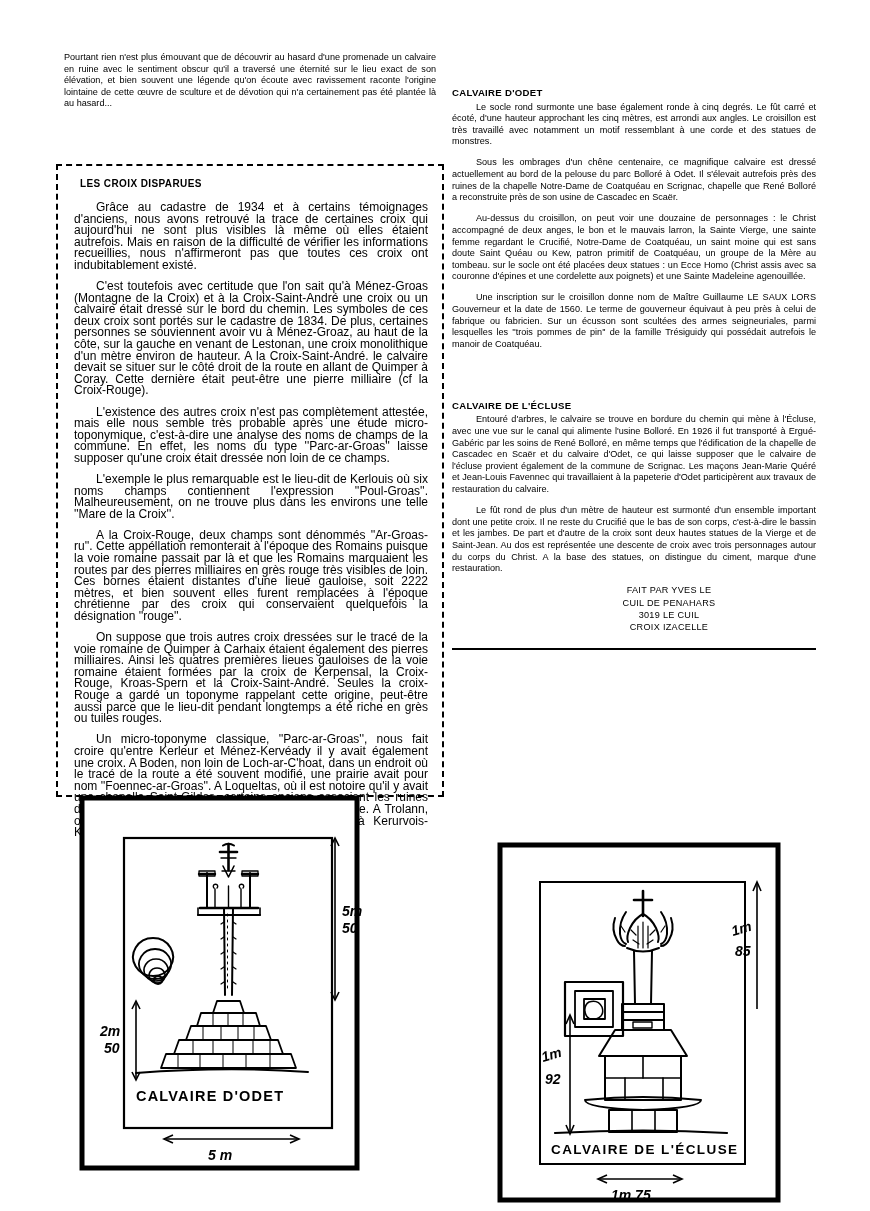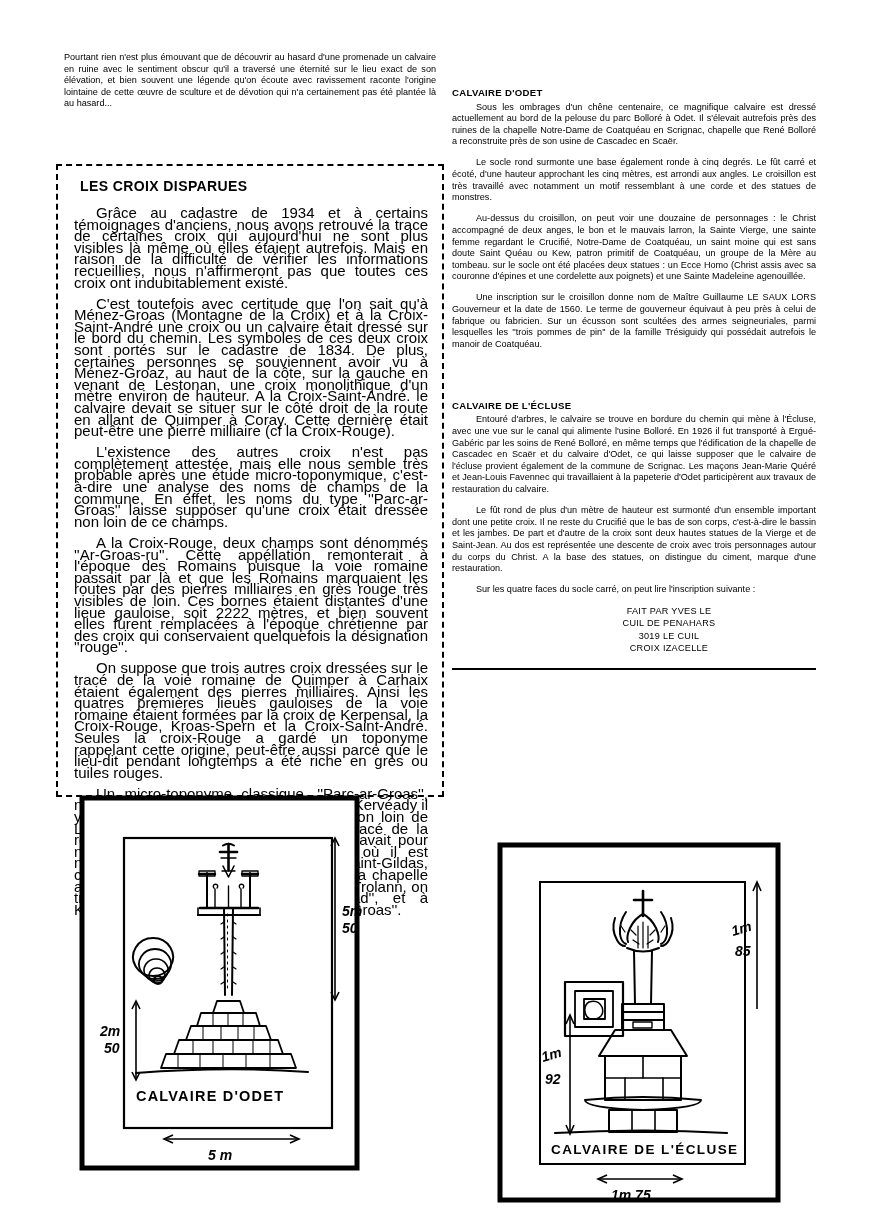--- a/index.html
+++ b/index.html
@@ -44,29 +44,29 @@
     top: 142px;
     width: 388px;
     height: 633px;
     border: 2px dashed #000;
     box-sizing: border-box;
   }
   .box-inner {
     padding: 10px 14px 6px 16px;
   }
   .box-title {
-    font-size: 14px;
+    font-size: 10px;
     font-weight: bold;
     letter-spacing: 0.4px;
     margin: 2px 0 13px 6px;
   }
   .box p {
     margin: 0 0 9.5px 0;
     text-indent: 22px;
-    font-size: 15px;
+    font-size: 12px;
     line-height: 11.6px;
     text-align: justify;
   }
 
   
   .section-title {
     font-size: 9.6px;
     font-weight: bold;
     letter-spacing: 0.3px;
     margin: 0 0 3px 0;
@@ -110,40 +110,40 @@
   <div class="col col-left">
     <p class="lead-para">Pourtant rien n'est plus émouvant que de découvrir au hasard d'une promenade un calvaire en ruine avec le sentiment obscur qu'il a traversé une éternité sur le lieu exact de son élévation, et bien souvent une légende qu'on écoute avec ravissement raconte l'origine lointaine de cette œuvre de sculture et de dévotion qui n'a certainement pas été plantée là au hasard...</p>
   </div>
 
   <div class="box">
     <div class="box-inner">
       <div class="box-title">LES CROIX DISPARUES</div>
       <p>Grâce au cadastre de 1934 et à certains témoignages d'anciens, nous avons retrouvé la trace de certaines croix qui aujourd'hui ne sont plus visibles là même où elles étaient autrefois. Mais en raison de la difficulté de vérifier les informations recueillies, nous n'affirmeront pas que toutes ces croix ont indubitablement existé.</p>
       <p>C'est toutefois avec certitude que l'on sait qu'à Ménez-Groas (Montagne de la Croix) et à la Croix-Saint-André une croix ou un calvaire était dressé sur le bord du chemin. Les symboles de ces deux croix sont portés sur le cadastre de 1834. De plus, certaines personnes se souviennent avoir vu à Ménez-Groaz, au haut de la côte, sur la gauche en venant de Lestonan, une croix monolithique d'un mètre environ de hauteur. A la Croix-Saint-André. le calvaire devait se situer sur le côté droit de la route en allant de Quimper à Coray. Cette dernière était peut-être une pierre milliaire (cf la Croix-Rouge).</p>
       <p>L'existence des autres croix n'est pas complètement attestée, mais elle nous semble très probable après une étude micro-toponymique, c'est-à-dire une analyse des noms de champs de la commune. En effet, les noms du type ''Parc-ar-Groas'' laisse supposer qu'une croix était dressée non loin de ce champs.</p>
+      <p>L'exemple le plus remarquable est le lieu-dit de Kerlouis où six noms champs contiennent l'expression ''Poul-Groas''. Malheureusement, on ne trouve plus dans les environs une telle ''Mare de la Croix''.</p>
       <p>A la Croix-Rouge, deux champs sont dénommés ''Ar-Groas-ru''. Cette appéllation remonterait à l'époque des Romains puisque la voie romaine passait par là et que les Romains marquaient les routes par des pierres milliaires en grès rouge très visibles de loin. Ces bornes étaient distantes d'une lieue gauloise, soit 2222 mètres, et bien souvent elles furent remplacées à l'époque chrétienne par des croix qui conservaient quelquefois la désignation ''rouge''.</p>
       <p>On suppose que trois autres croix dressées sur le tracé de la voie romaine de Quimper à Carhaix étaient également des pierres milliaires. Ainsi les quatres premières lieues gauloises de la voie romaine étaient formées par la croix de Kerpensal, la Croix-Rouge, Kroas-Spern et la Croix-Saint-André. Seules la croix-Rouge a gardé un toponyme rappelant cette origine, peut-être aussi parce que le lieu-dit pendant longtemps a été riche en grès ou tuiles rouges.</p>
       <p>Un micro-toponyme classique, ''Parc-ar-Groas'', nous fait croire qu'entre Kerleur et Ménez-Kervéady il y avait également une croix. A Boden, non loin de Loch-ar-C'hoat, dans un endroit où le tracé de la route a été souvent modifié, une prairie avait pour nom ''Foennec-ar-Groas''. A Loqueltas, où il est notoire qu'il y avait une chapelle Saint-Gildas, certains anciens associent les ruines de la chapelle avec un if centenaire et un joli calvaire. A Trolann, on trouve un champ ''Gwarm-ar-Groas-had'', et à Kerurvois-Kerdévot de nouveau un ''Poul-Groas''.</p>
     </div>
   </div>
 
   <div class="col col-right">
 
     <div class="section-title">CALVAIRE D'ODET</div>
+    <p class="body">Le socle rond surmonte une base également ronde à cinq degrés. Le fût carré et écoté, d'une hauteur approchant les cinq mètres, est arrondi aux angles. Le croisillon est très travaillé avec notamment un motif ressemblant à une corde et des statues de monstres.</p>
     <p class="body">Sous les ombrages d'un chêne centenaire, ce magnifique calvaire est dressé actuellement au bord de la pelouse du parc Bolloré à Odet. Il s'élevait autrefois près des ruines de la chapelle Notre-Dame de Coatquéau en Scrignac, chapelle que René Bolloré a reconstruite près de son usine de Cascadec en Scaër.</p>
-    <p class="body">Le socle rond surmonte une base également ronde à cinq degrés. Le fût carré et écoté, d'une hauteur approchant les cinq mètres, est arrondi aux angles. Le croisillon est très travaillé avec notamment un motif ressemblant à une corde et des statues de monstres.</p>
     <p class="body">Au-dessus du croisillon, on peut voir une douzaine de personnages : le Christ accompagné de deux anges, le bon et le mauvais larron, la Sainte Vierge, une sainte femme regardant le Crucifié, Notre-Dame de Coatquéau, un saint moine qui est sans doute Saint Quéau ou Kew, patron primitif de Coatquéau, un groupe de la Mère au tombeau. sur le socle ont été placées deux statues : un Ecce Homo (Christ assis avec sa couronne d'épines et une cordelette aux poignets) et une Sainte Madeleine agenouillée.</p>
     <p class="body">Une inscription sur le croisillon donne nom de Maître Guillaume LE SAUX LORS Gouverneur et la date de 1560. Le terme de gouverneur équivaut à peu près à celui de fabrique ou fabricien. Sur un écusson sont scultées des armes seigneuriales, parmi lesquelles les ''trois pommes de pin'' de la famille Trésiguidy qui possédait autrefois le manoir de Coatquéau.</p>
 
     <div class="spacer-lg"></div>
 
     <div class="section-title">CALVAIRE DE L'ÉCLUSE</div>
     <p class="body">Entouré d'arbres, le calvaire se trouve en bordure du chemin qui mène à l'Écluse, avec une vue sur le canal qui alimente l'usine Bolloré. En 1926 il fut transporté à Ergué-Gabéric par les soins de René Bolloré, en même temps que l'édification de la chapelle de Cascadec en Scaër et du calvaire d'Odet, ce qui laisse supposer que le calvaire de l'écluse provient également de la commune de Scrignac. Les maçons Jean-Marie Quéré et Jean-Louis Favennec qui travaillaient à la papeterie d'Odet participèrent aux travaux de restauration du calvaire.</p>
     <p class="body">Le fût rond de plus d'un mètre de hauteur est surmonté d'un ensemble important dont une petite croix. Il ne reste du Crucifié que le bas de son corps, c'est-à-dire le bassin et les jambes. De part et d'autre de la croix sont deux hautes statues de la Vierge et de Saint-Jean. Au dos est représentée une descente de croix avec trois personnages autour du corps du Christ. A la base des statues, on distingue du ciment, marque d'une restauration.</p>
-    <p class="body tight">Sur les quatre faces du socle carré, on peut lire l'inscription suivante :</p>
 
     <div class="inscription">
       <div>FAIT PAR YVES LE</div>
       <div>CUIL DE PENAHARS</div>
       <div>3019 LE CUIL</div>
       <div>CROIX IZACELLE</div>
     </div>
 
 
     <hr class="rule">

